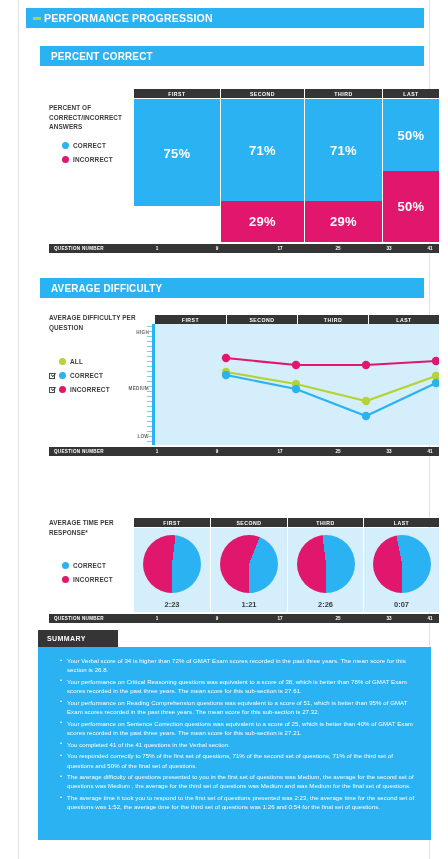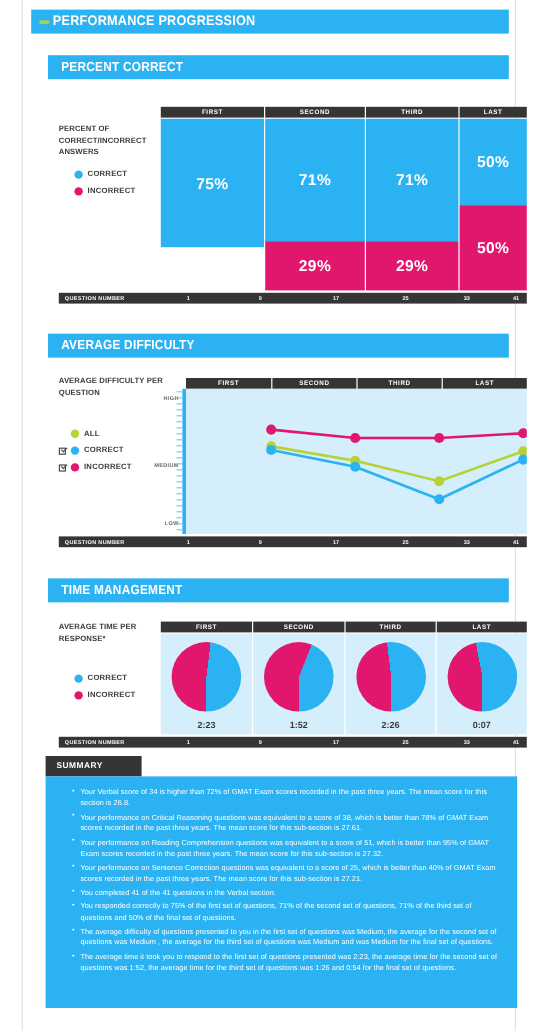--- a/index.html
+++ b/index.html
@@ -374,23 +374,20 @@
   <div class="qnum-bar" style="left:30px; top:447px; width:390px;">
     <span class="qnum-label">QUESTION NUMBER</span>
     <span class="qnum-tick" style="left:108px;">1</span>
     <span class="qnum-tick" style="left:168px;">9</span>
     <span class="qnum-tick" style="left:231px;">17</span>
     <span class="qnum-tick" style="left:289px;">25</span>
     <span class="qnum-tick" style="left:340px;">33</span>
     <span class="qnum-tick" style="left:381px;">41</span>
   </div>
 
-  <div class="section-header" style="left:21px; top:482px; width:384px;">
-    <div class="section-header-title">TIME MANAGEMENT</div>
-  </div>
 
   <div class="left-label" style="left:30px; top:518px;">AVERAGE TIME PER RESPONSE*</div>
 
   <div class="legend" style="left:43px; top:560px;">
     <div class="legend-row">
       <span class="legend-dot" style="background:#2bb2f2"></span>
       <span class="legend-text">CORRECT</span>
     </div>
     <div class="legend-row">
       <span class="legend-dot" style="background:#e0176c"></span>
@@ -413,21 +410,21 @@
     </div>
   </div>
 
   <div class="pies" style="left:115px; top:528px; width:305px; height:84px;">
     <div class="pie-cell" style="width:76px;">
       <div class="pie" style="width:58px;height:58px;background:conic-gradient(from 180deg, #e0176c 0deg 187deg, #2bb2f2 187deg 360deg);"></div>
       <div class="pie-time">2:23</div>
     </div>
     <div class="pie-cell" style="width:76px;">
       <div class="pie" style="width:58px;height:58px;background:conic-gradient(from 180deg, #e0176c 0deg 202deg, #2bb2f2 202deg 360deg);"></div>
-      <div class="pie-time">1:52</div>
+      <div class="pie-time">1:21</div>
     </div>
     <div class="pie-cell" style="width:75px;">
       <div class="pie" style="width:58px;height:58px;background:conic-gradient(from 180deg, #e0176c 0deg 173deg, #2bb2f2 173deg 360deg);"></div>
       <div class="pie-time">2:26</div>
     </div>
     <div class="pie-cell" style="width:75px;">
       <div class="pie" style="width:58px;height:58px;background:conic-gradient(from 180deg, #e0176c 0deg 169deg, #2bb2f2 169deg 360deg);"></div>
       <div class="pie-time">0:07</div>
     </div>
   </div>

